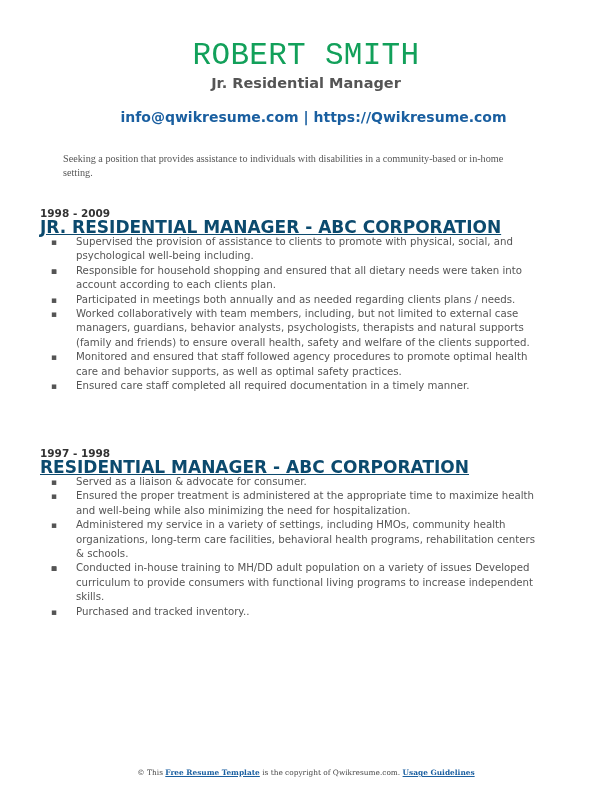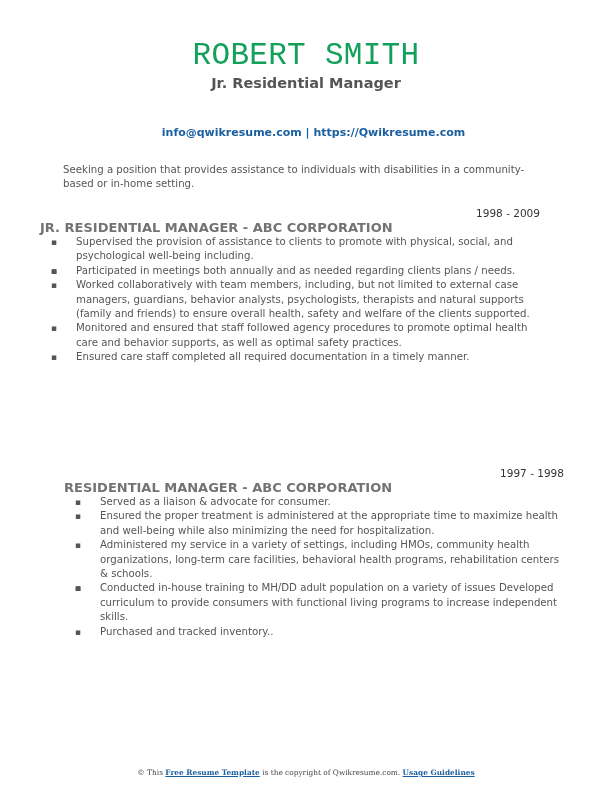--- a/index.html
+++ b/index.html
@@ -30,54 +30,55 @@
       letter-spacing: 0.3px;
     }
     .title {
       font-size: 14.5px;
       font-weight: bold;
       color: #555555;
       line-height: 18px;
       margin-top: 0px;
     }
     .contact {
-      margin-top: 34px;
-      font-size: 11px;
+      margin-top: 18px;
+      font-size: 14px;
       font-weight: bold;
       color: #1a5fa0;
       line-height: 14px;
       padding-left: 15px;
     }
     .contact span { color: #1a5fa0; }
     .summary {
       position: absolute;
-      top: 163px;
+      top: 152px;
       left: 63px;
       width: 470px;
       font-size: 10.2px;
       line-height: 14px;
       color: #555555;
+      font-family: Liberation Serif, serif;
     }
     .job {
       position: absolute;
       left: 40px;
       width: 500px;
     }
     .job-dates {
       font-size: 10.5px;
-      font-weight: normal;
+      font-weight: bold;
       color: #333333;
       line-height: 13px;
-      text-align: right;
     }
     .job-title {
-      font-size: 13px;
+      font-size: 17px;
       font-weight: bold;
-      color: #737373;
+      color: #0c4a6e;
       line-height: 15px;
+      text-decoration: underline;
     }
     ul.bullets {
       margin: 0;
       padding: 0 0 0 36px;
       list-style: none;
     }
     ul.bullets li {
       position: relative;
       font-size: 10.2px;
       line-height: 14.4px;
@@ -119,29 +120,29 @@
 </div>
 
 <div class="summary">Seeking a position that provides assistance to individuals with disabilities in a community-based or in-home setting.</div>
 
 <div class="job" style="top:207px;">
   <div class="job-dates">1998 - 2009</div>
   <div class="job-title">JR. RESIDENTIAL MANAGER - ABC CORPORATION</div>
   <ul class="bullets">
     <li><span class="bullet">▪</span><span>Supervised the provision of assistance to clients to promote with physical, social, and psychological well-being including.</span></li>
     <li><span class="bullet">▪</span></li>
-    <li><span class="bullet">▪</span></li>
+    <li><span class="bullet">▪</span><span>Responsible for household shopping and ensured that all dietary needs were taken into account according to each clients plan.</span></li>
     <li><span class="bullet">▪</span><span>Participated in meetings both annually and as needed regarding clients plans / needs.</span></li>
     <li><span class="bullet">▪</span><span>Worked collaboratively with team members, including, but not limited to external case managers, guardians, behavior analysts, psychologists, therapists and natural supports (family and friends) to ensure overall health, safety and welfare of the clients supported.</span></li>
     <li><span class="bullet">▪</span><span>Monitored and ensured that staff followed agency procedures to promote optimal health care and behavior supports, as well as optimal safety practices.</span></li>
     <li><span class="bullet">▪</span><span>Ensured care staff completed all required documentation in a timely manner.</span></li>
   </ul>
 </div>
 
-<div class="job" style="top:467px;margin-left:24px;">
+<div class="job" style="top:447px;">
   <div class="job-dates">1997 - 1998</div>
   <div class="job-title">RESIDENTIAL MANAGER - ABC CORPORATION</div>
   <ul class="bullets">
     <li><span class="bullet">▪</span><span>Served as a liaison &amp; advocate for consumer.</span></li>
     <li><span class="bullet">▪</span><span>Ensured the proper treatment is administered at the appropriate time to maximize health and well-being while also minimizing the need for hospitalization.</span></li>
     <li><span class="bullet">▪</span><span>Administered my service in a variety of settings, including HMOs, community health organizations, long-term care facilities, behavioral health programs, rehabilitation centers &amp; schools.</span></li>
     <li><span class="bullet">▪</span></li>
     <li><span class="bullet">▪</span></li>
     <li><span class="bullet">▪</span><span>Conducted in-house training to MH/DD adult population on a variety of issues Developed curriculum to provide consumers with functional living programs to increase independent skills.</span></li>
     <li><span class="bullet">▪</span><span>Purchased and tracked inventory..</span></li>

